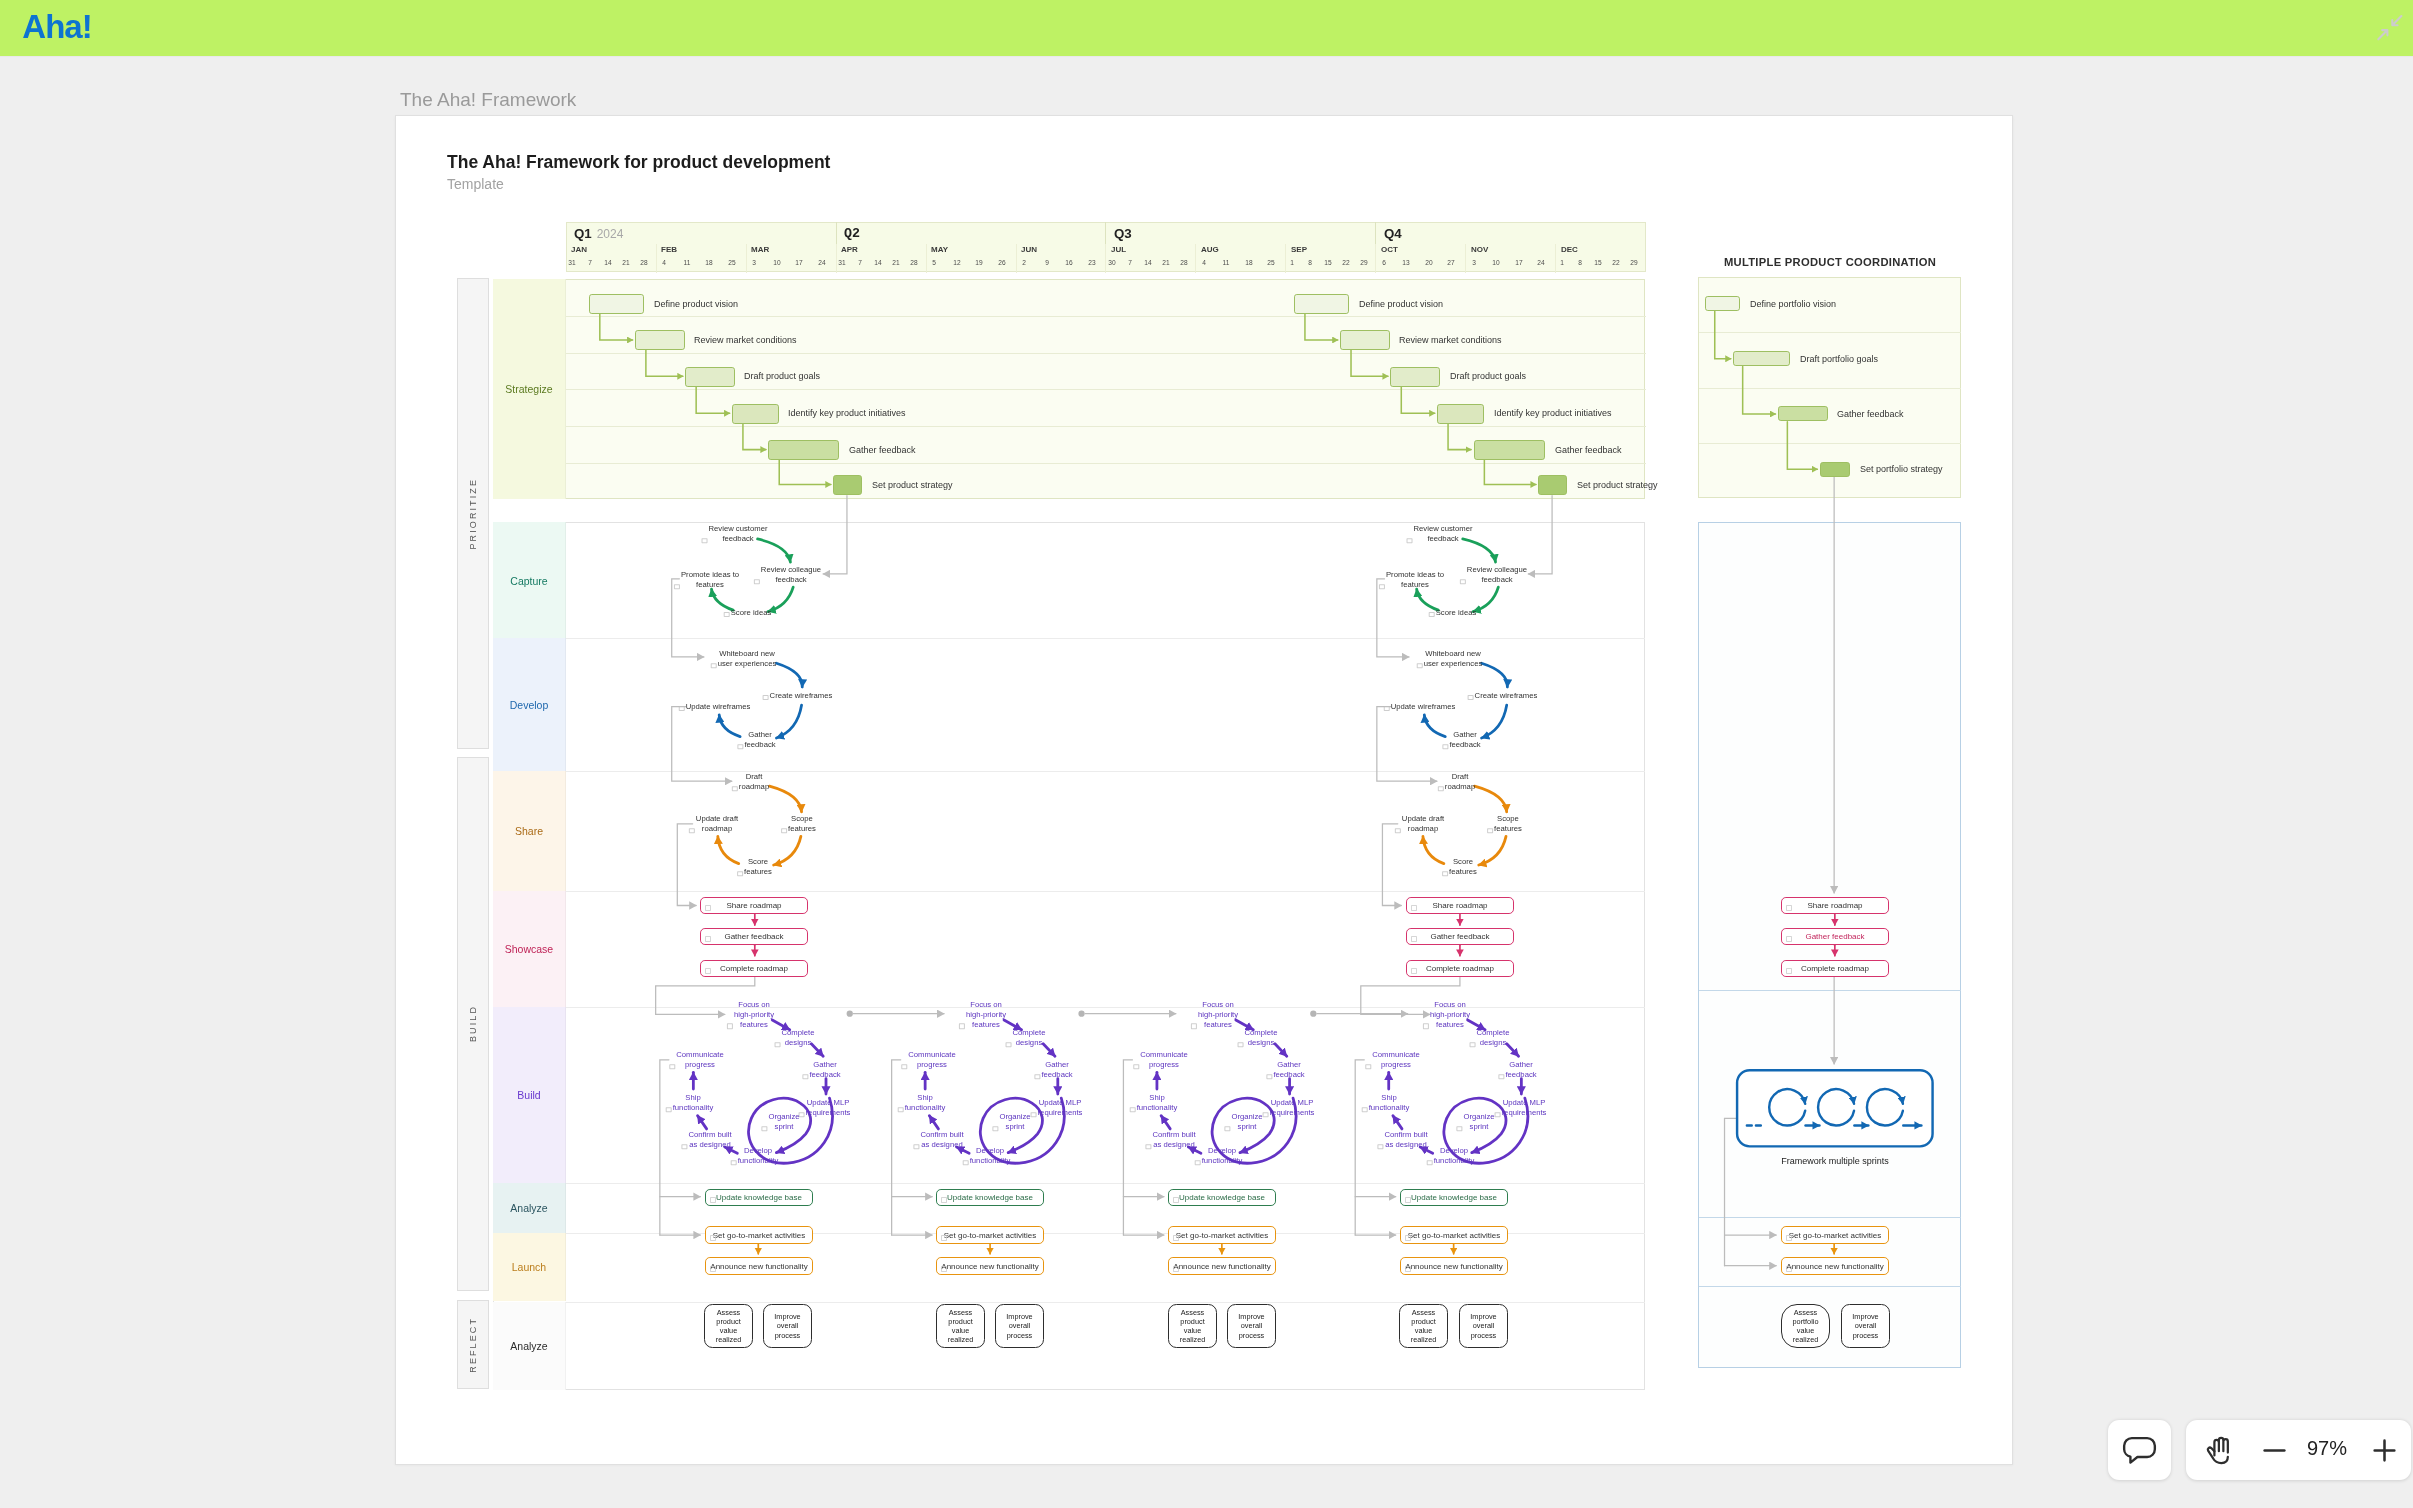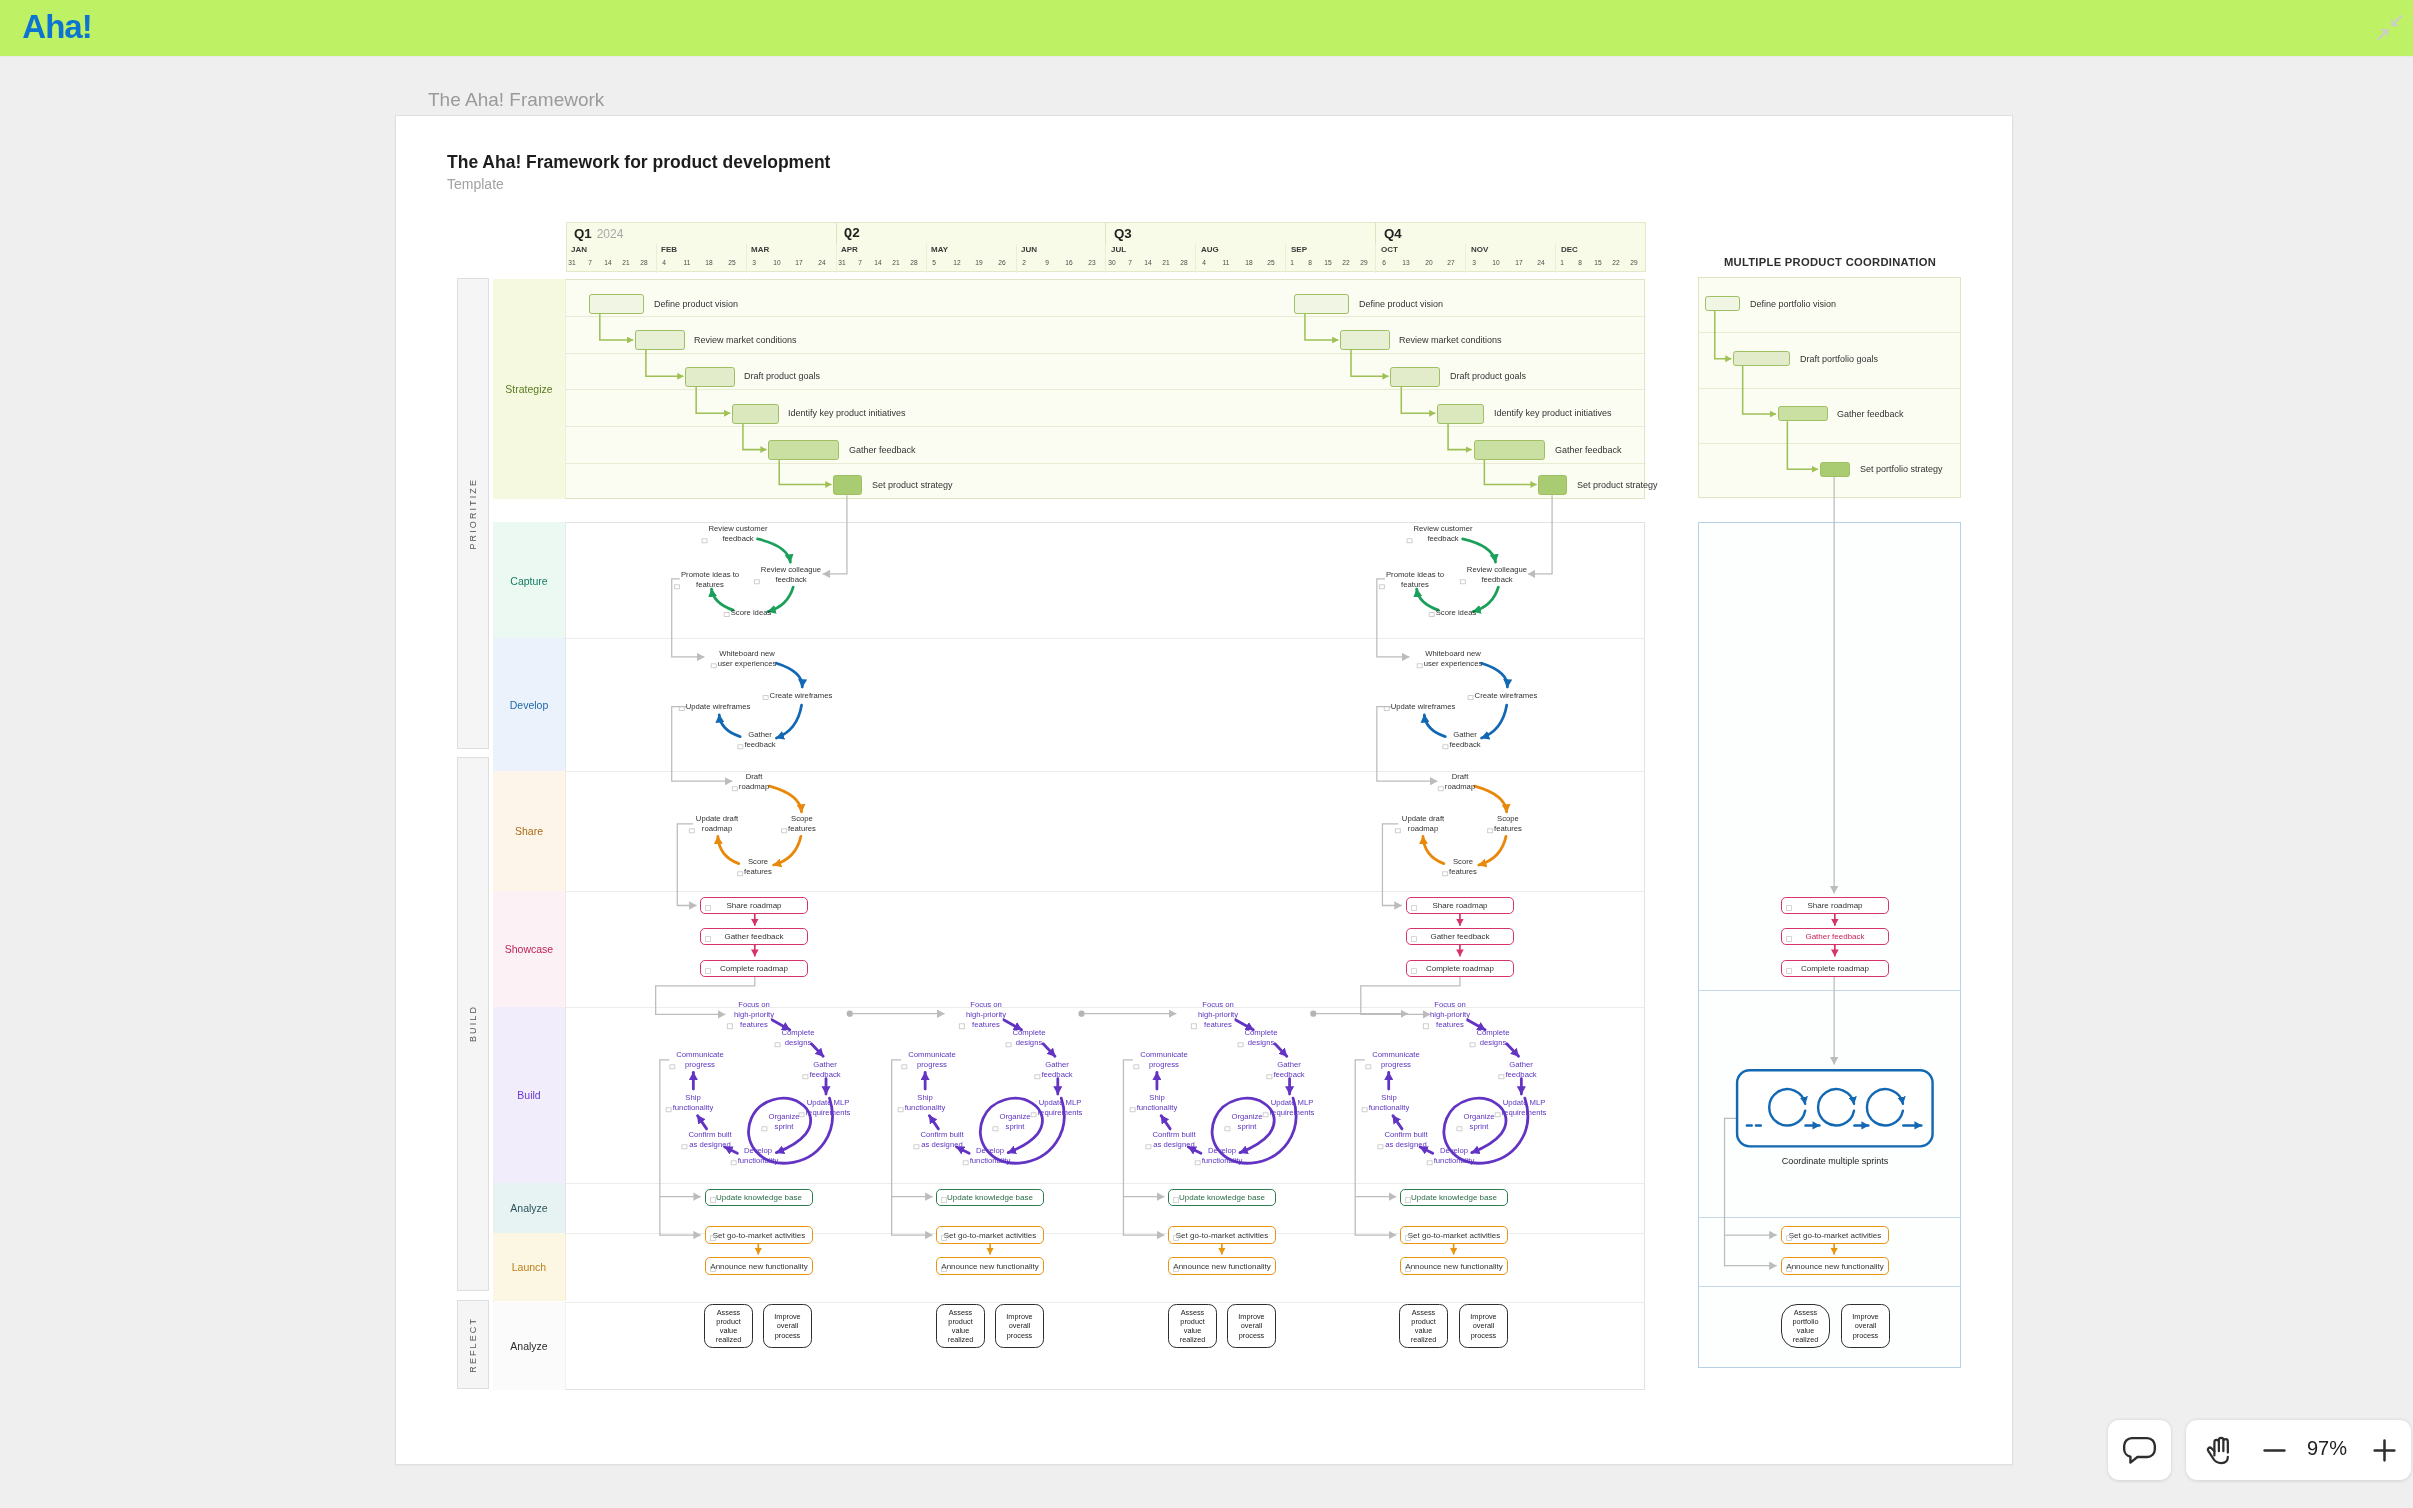--- a/index.html
+++ b/index.html
@@ -1,20 +1,20 @@
 <!DOCTYPE html>
 <html style="font-size:11.2px"><head>
 <meta charset="utf-8">
 <style>
   html,body{margin:0;padding:0;width:2413px;height:1508px;background:#efefef;
     font-family:"Liberation Sans","DejaVu Sans",sans-serif;overflow:hidden;position:relative;}
   .abs{position:absolute;}
   #appheader{position:absolute;left:0;top:0;width:2413px;height:56px;background:#bef264;border-bottom:0.7px solid #e9e9e9;z-index:20;}
   #logo{position:absolute;left:22.3px;top:7.7px;font-size:33px;font-weight:800;color:#0d74d1;letter-spacing:-1px;}
-  #board-title{position:absolute;left:400px;top:89px;font-size:19px;color:#9a9a9a;z-index:3;margin-left:28px;}
+  #board-title{position:absolute;left:400px;top:89px;font-size:19px;color:#9a9a9a;z-index:3;}
   #card{position:absolute;left:395px;top:115px;width:1616px;height:1348px;background:#ffffff;border:0.7px solid #e0e0e0;box-shadow:0 0.7px 2.8px rgba(0,0,0,.05);z-index:1;}
   #card-title{position:absolute;left:447px;top:152px;font-size:17.5px;font-weight:700;color:#1d1d1d;z-index:3;}
   #card-subtitle{position:absolute;left:447px;top:176px;font-size:14px;color:#a2a2a2;z-index:3;}
   .block{position:absolute;z-index:2;box-sizing:border-box;}
   #svglayer{position:absolute;left:0;top:0;z-index:5;pointer-events:none;}
   .qlabel{position:absolute;font-size:13.3px;font-weight:700;color:#222;z-index:4;white-space:nowrap;}
   .qyear{font-size:12px;font-weight:400;color:#a8a8a8;margin-left:4.9px;}
   .mlabel{position:absolute;font-size:8px;font-weight:700;color:#3a3a3a;z-index:4;}
   .dlabel{position:absolute;font-size:6.6px;color:#4c4c4c;z-index:4;transform:translateX(-50%);}
   .vsep{position:absolute;width:0.7px;background:#dde3bf;z-index:3;}
@@ -51,21 +51,21 @@
     </g>
   </svg>
 </div>
 
 <div class="abs" style="left:0;top:56px;width:2413px;height:1453px;"></div>
 <div id="board-title">The Aha! Framework</div>
 <div id="card"></div>
 <div id="card-title">The Aha! Framework for product development</div>
 <div id="card-subtitle">Template</div>
 <div id="mpc-title" style="left:1830px;top:256px;">MULTIPLE PRODUCT COORDINATION</div>
-<div id="sprint-label" style="left:1835px;top:1156px;">Coordinate multiple sprints</div>
+<div id="sprint-label" style="left:1835px;top:1156px;">Framework multiple sprints</div>
 
 <div id="diagram">
     <div class="block" style="left: 566px; top: 222px; width: 1080px; height: 50px; background: rgb(247, 251, 231); border: 0.7px solid rgb(227, 232, 201);"></div>
     <div class="qlabel" style="left: 574px; top: 226px;">Q1<span class="qyear">2024</span></div>
     <div class="qlabel" style="left: 844px; top: 226px; font-family: Liberation Mono, monospace;">Q2</div>
     <div class="vsep" style="left: 836px; top: 222px; height: 50px;"></div>
     <div class="qlabel" style="left: 1114px; top: 226px;">Q3</div>
     <div class="vsep" style="left: 1105px; top: 222px; height: 50px;"></div>
     <div class="qlabel" style="left: 1384px; top: 226px;">Q4</div>
     <div class="vsep" style="left: 1375px; top: 222px; height: 50px;"></div>

